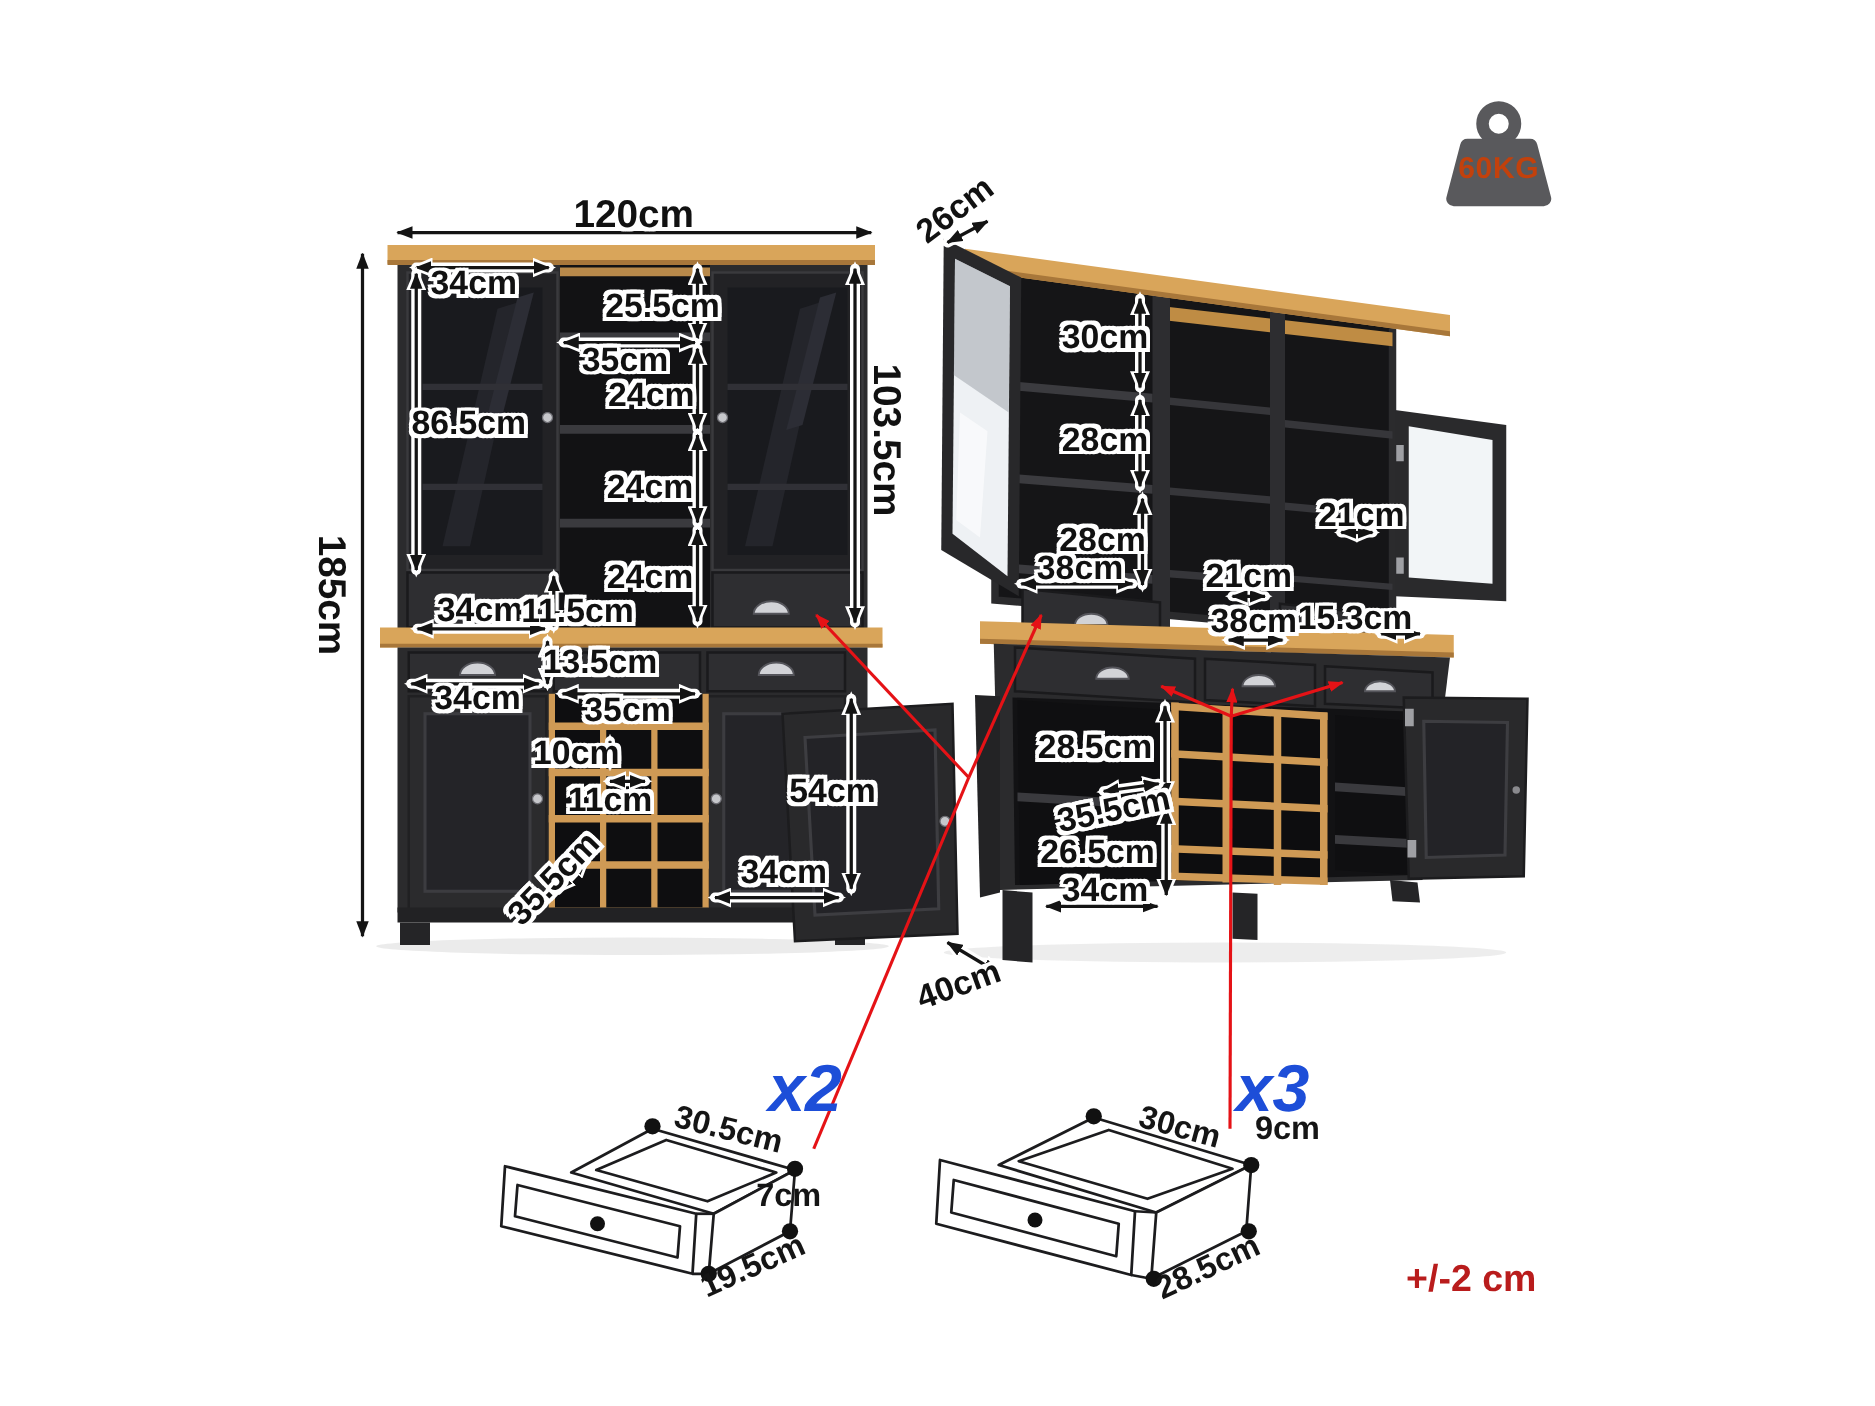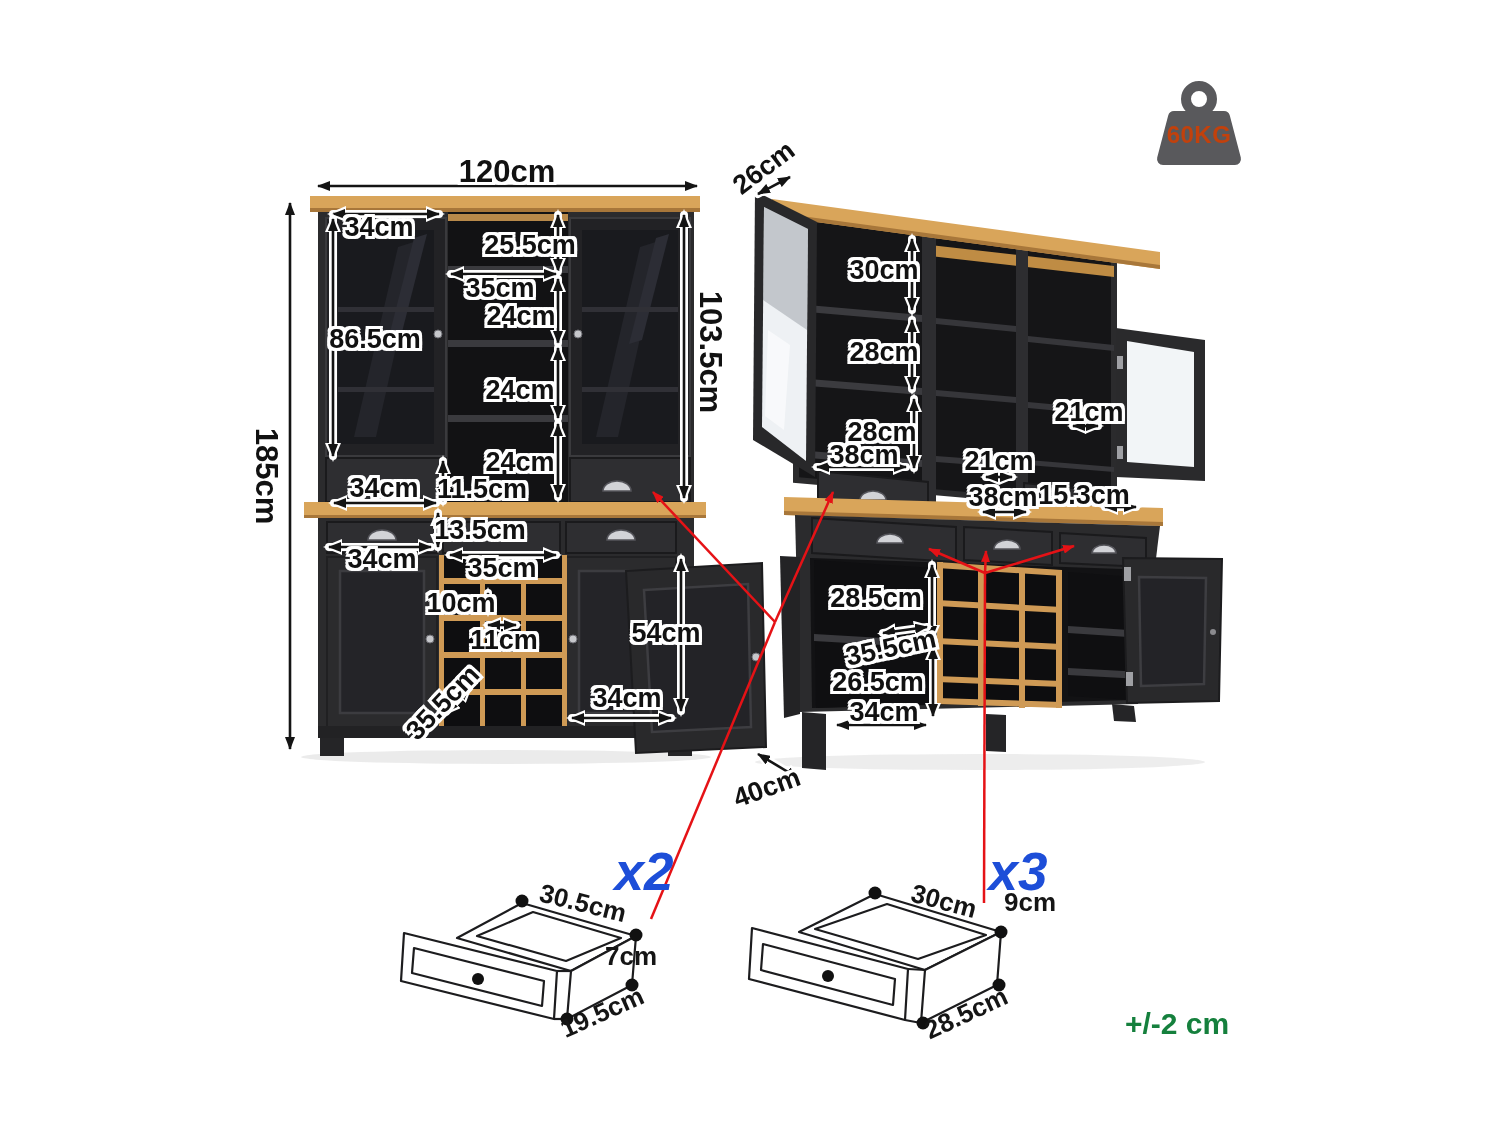--- a/index.html
+++ b/index.html
@@ -9,21 +9,21 @@
   
   .dim{position:absolute;transform:translate(-50%,-50%) rotate(var(--r,0deg));
        font-size:27px;font-weight:bold;color:#111;white-space:nowrap;line-height:1;
        text-shadow:-3px -3px 0 #fff,0 -3px 0 #fff,3px -3px 0 #fff,-3px 0 0 #fff,3px 0 0 #fff,
                    -3px 3px 0 #fff,0 3px 0 #fff,3px 3px 0 #fff,
                    -2px -2px 0 #fff,2px -2px 0 #fff,-2px 2px 0 #fff,2px 2px 0 #fff;}
   .lg{font-size:31px;}
   .sk{font-size:26px;text-shadow:none;color:#151515;}
   .count{font-size:53px;color:#1d4ed8;text-shadow:none;font-weight:bold;font-style:italic;}
   .kg{font-size:24px;color:#c2410c;text-shadow:none;letter-spacing:.5px;}
-  .tol{font-size:30px;color:#15803d;text-shadow:none;}
+  .tol{font-size:30px;color:#b91c1c;text-shadow:none;}
   
   .aw{stroke:#fff;stroke-width:8;fill:none;stroke-linecap:round;marker-start:url(#mW);marker-end:url(#mW);}
   .ab{stroke:#141414;stroke-width:2.6;fill:none;marker-start:url(#mB);marker-end:url(#mB);}
   .rl{stroke:#e51216;stroke-width:2.5;fill:none;}
   .rla{marker-end:url(#mR);}
   .sk-fill{fill:#fff;stroke:#1c1c1e;stroke-width:2.2;stroke-linejoin:round;}
   .sk-line{fill:none;stroke:#1c1c1e;stroke-width:2.2;stroke-linejoin:round;}
   .sk-edge{stroke:#1c1c1e;stroke-width:2.2;}
   .dot{fill:#111;}
 </style>
@@ -316,26 +316,26 @@
 <span class="dim lg" style="left:266px;top:476px;--r:90deg">185cm</span>
 <span class="dim lg" style="left:710px;top:352px;--r:90deg">103.5cm</span>
 <span class="dim" style="left:379px;top:227px">34cm</span>
 <span class="dim" style="left:530px;top:245px">25.5cm</span>
 <span class="dim" style="left:500px;top:288px">35cm</span>
 <span class="dim" style="left:521px;top:316px">24cm</span>
 <span class="dim" style="left:375px;top:339px">86.5cm</span>
 <span class="dim" style="left:520px;top:390px">24cm</span>
 <span class="dim" style="left:520px;top:462px">24cm</span>
 <span class="dim" style="left:384px;top:488px">34cm</span>
-<span class="dim" style="left:482px;top:489px">11.5cm</span>
+<span class="dim" style="left:462px;top:489px">11.5cm</span>
 <span class="dim" style="left:480px;top:530px">13.5cm</span>
 <span class="dim" style="left:382px;top:559px">34cm</span>
 <span class="dim" style="left:502px;top:568px">35cm</span>
 <span class="dim" style="left:461px;top:603px">10cm</span>
-<span class="dim" style="left:504px;top:640px">11cm</span>
+<span class="dim" style="left:488px;top:640px">11cm</span>
 <span class="dim" style="left:443px;top:703px;--r:-46deg">35.5cm</span>
 <span class="dim" style="left:666px;top:633px">54cm</span>
 <span class="dim" style="left:627px;top:698px">34cm</span>
 
 <span class="dim" style="left:764px;top:168px;--r:-37deg">26cm</span>
 <span class="dim" style="left:884px;top:270px">30cm</span>
 <span class="dim" style="left:884px;top:352px">28cm</span>
 <span class="dim" style="left:882px;top:432px">28cm</span>
 <span class="dim" style="left:864px;top:455px">38cm</span>
 <span class="dim" style="left:999px;top:461px">21cm</span>

